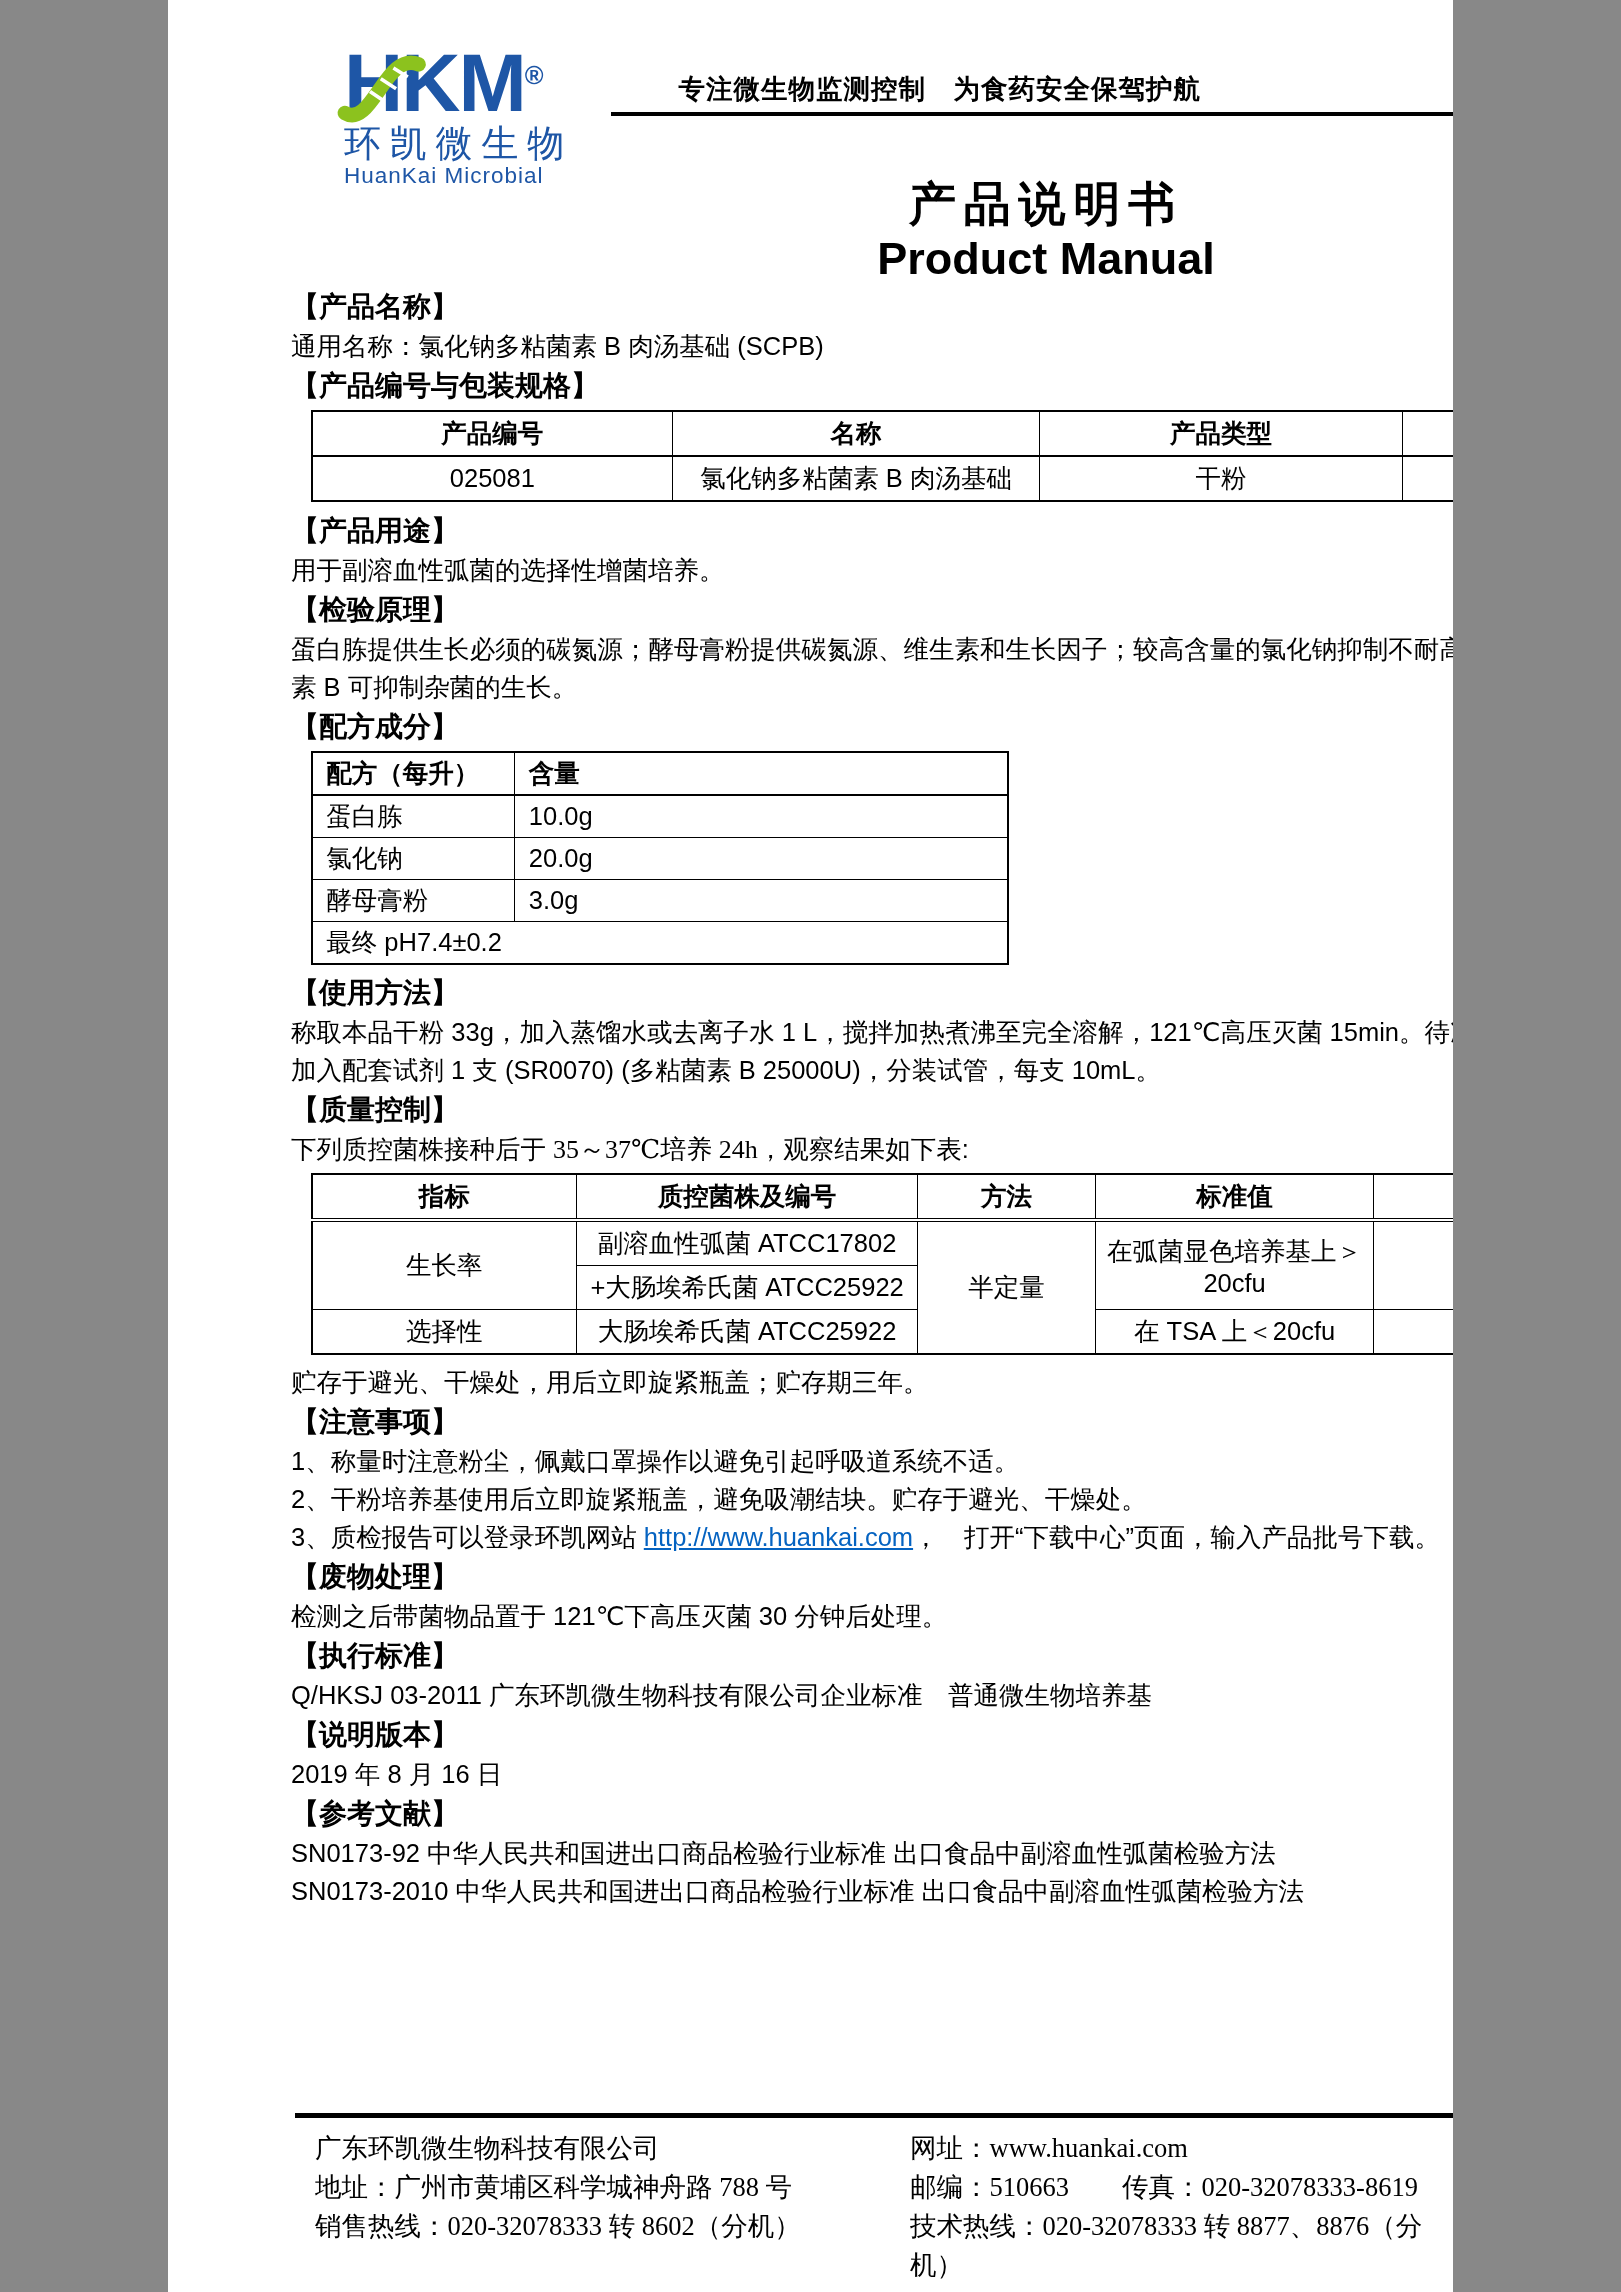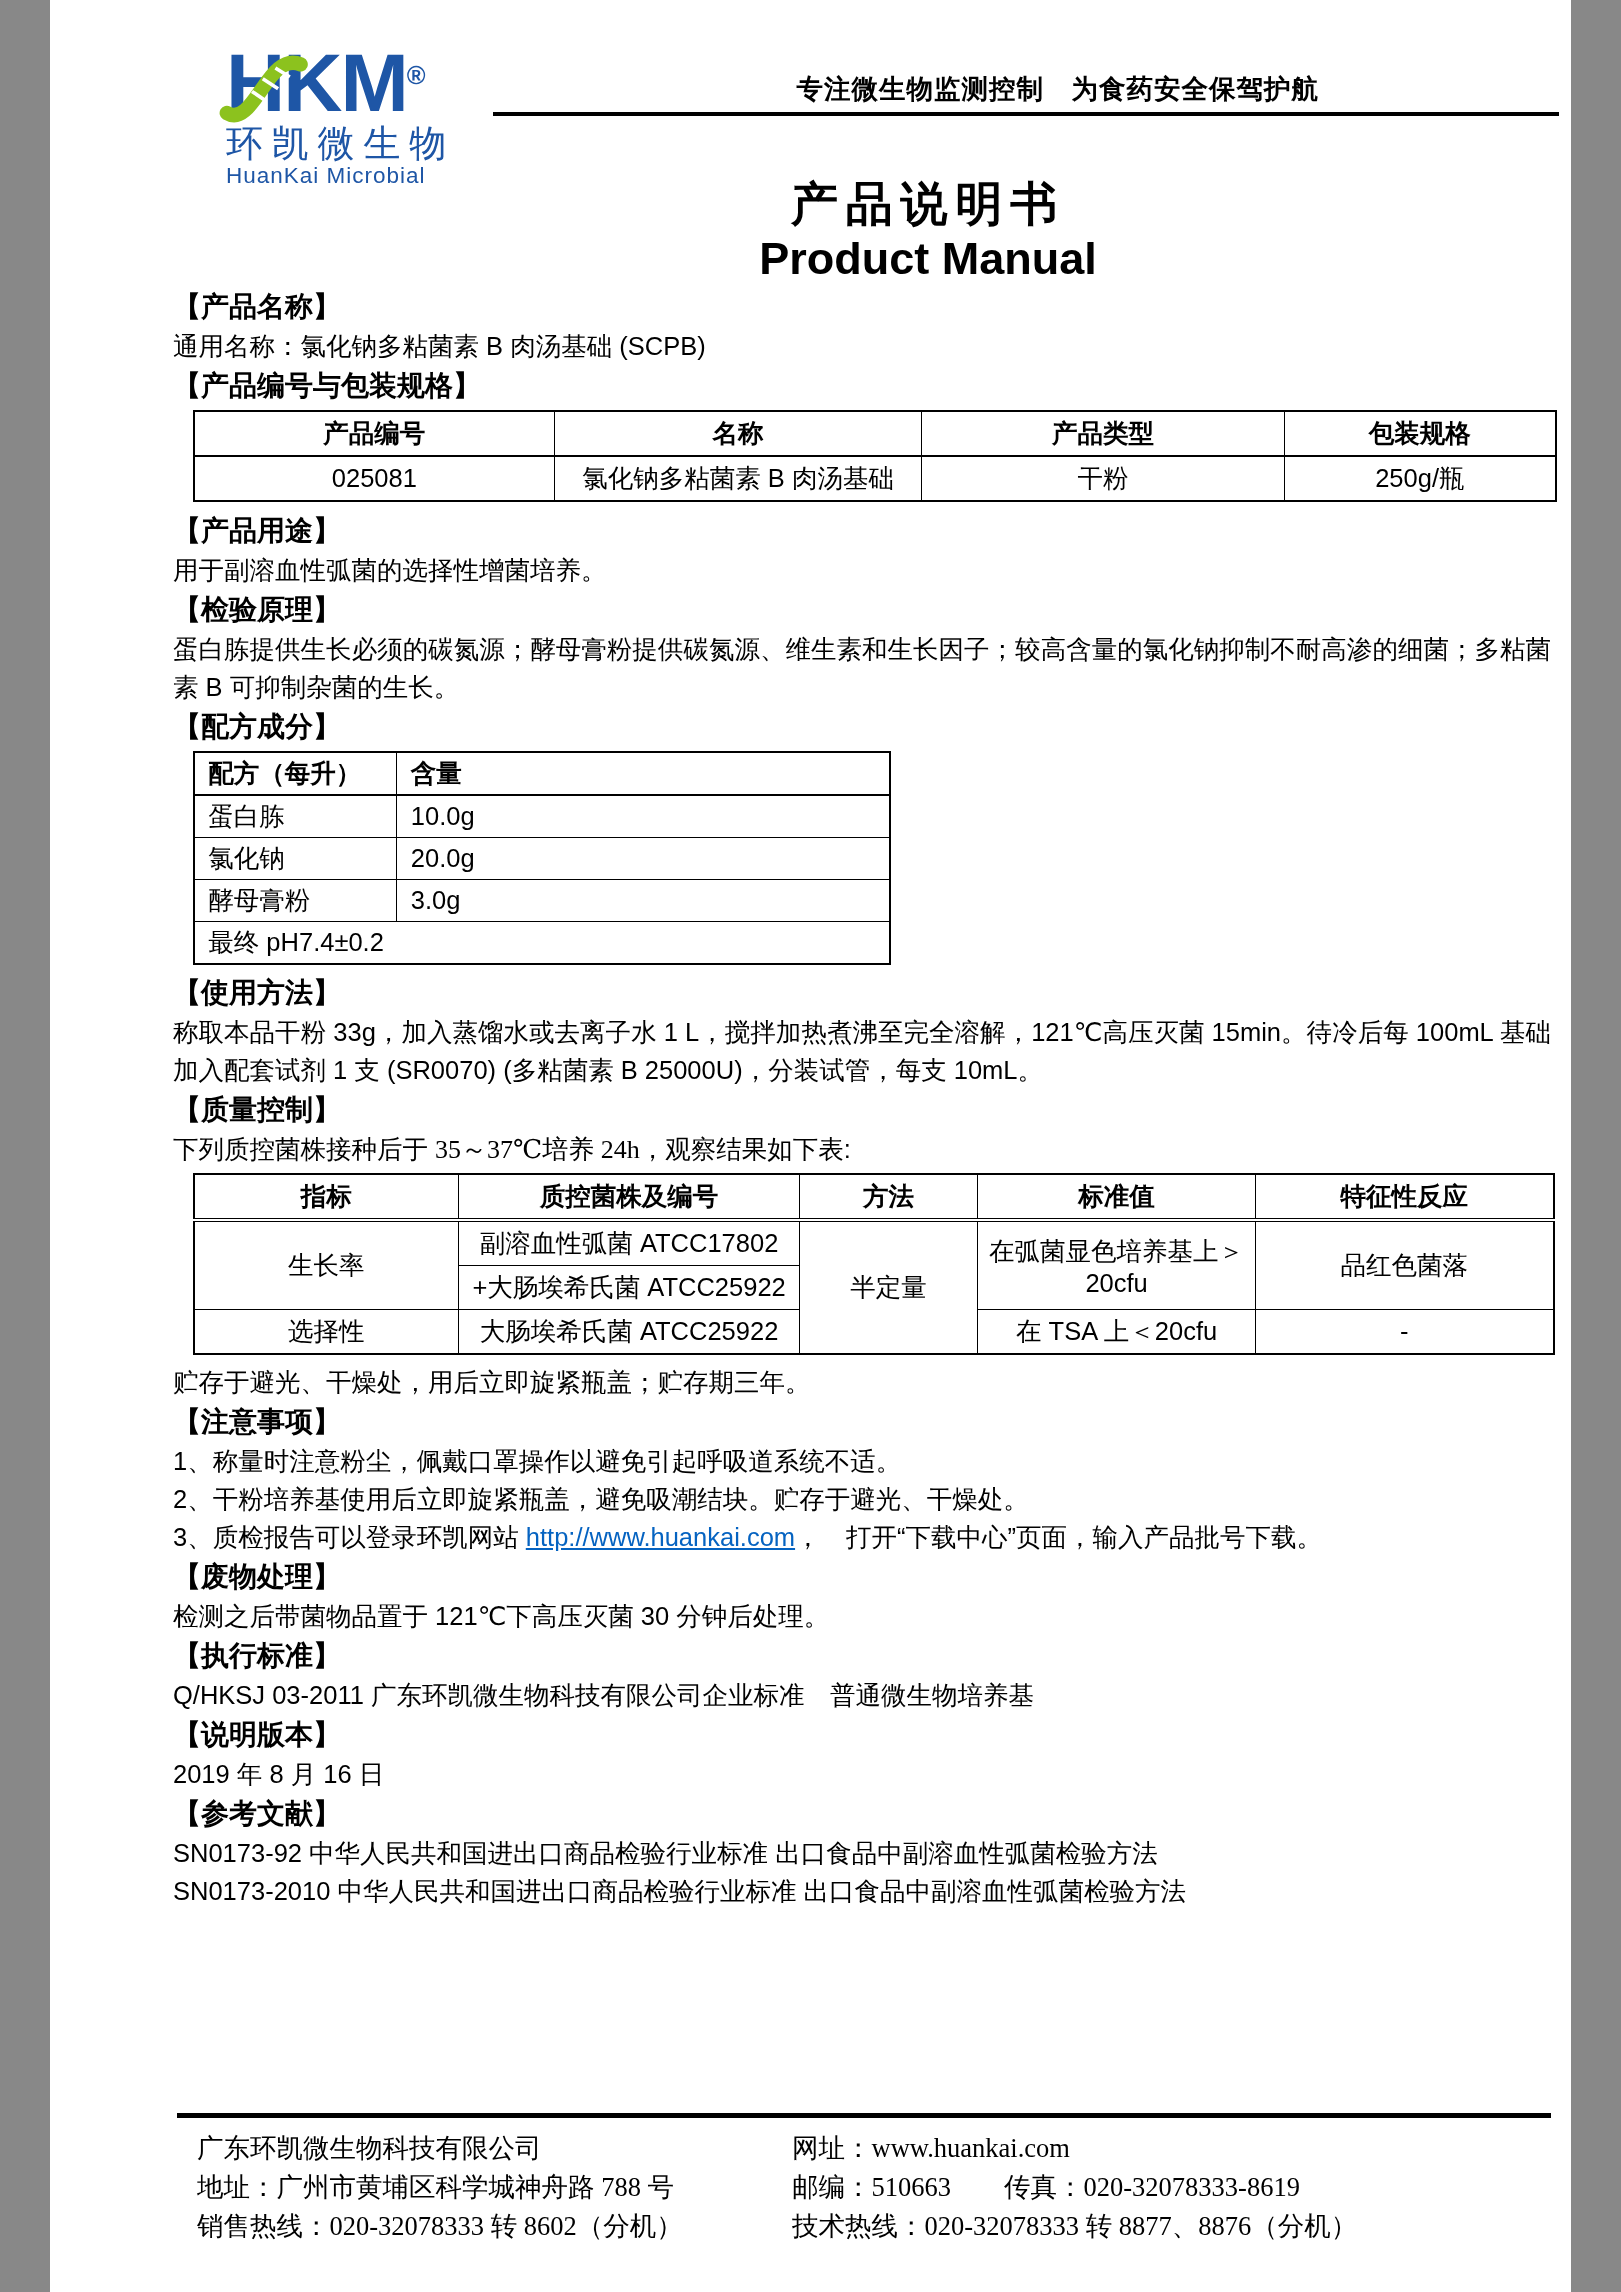--- a/index.html
+++ b/index.html
@@ -1,17 +1,17 @@
 <!DOCTYPE html>
 <html><head>
 <meta charset="utf-8">
 <style>
   html,body { margin:0; padding:0; background:#888; }
   .page {
-    position:relative; width:1521px; height:2293px; margin:0 auto;
+    position:relative; width:1285px; height:2293px; margin:0 auto;
     background:#ffffff; overflow:hidden; color:#000;
     font-family:"Liberation Sans","DejaVu Sans",sans-serif;
   }
 
   
   .logo { position:absolute; left:176px; top:49px; width:333px; }
   .logo-mark { position:relative; height:69px; }
   .hkm {
     font-size:82px; font-weight:bold; letter-spacing:-2px;
     color:#1E56A6; line-height:67px; display:inline-block;

